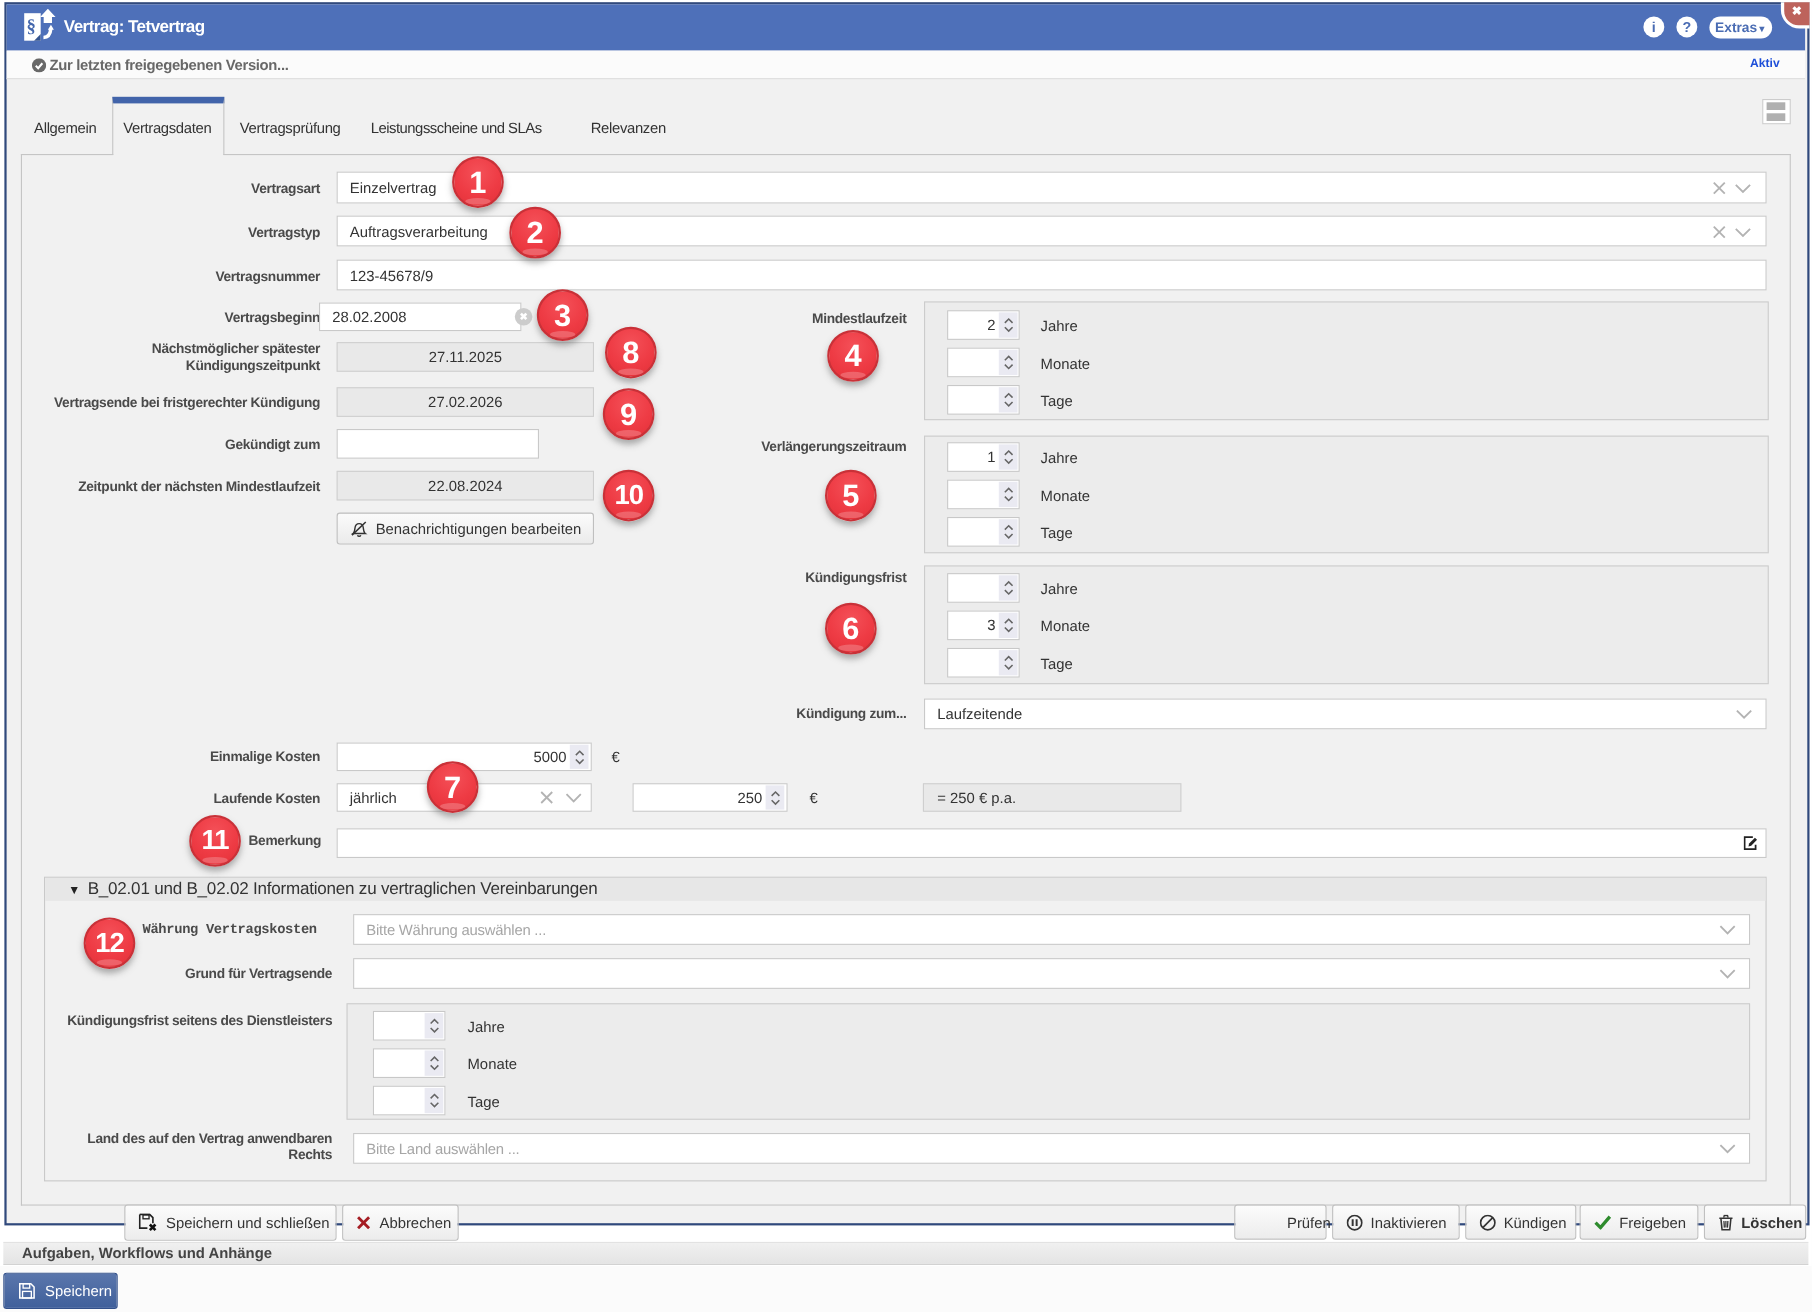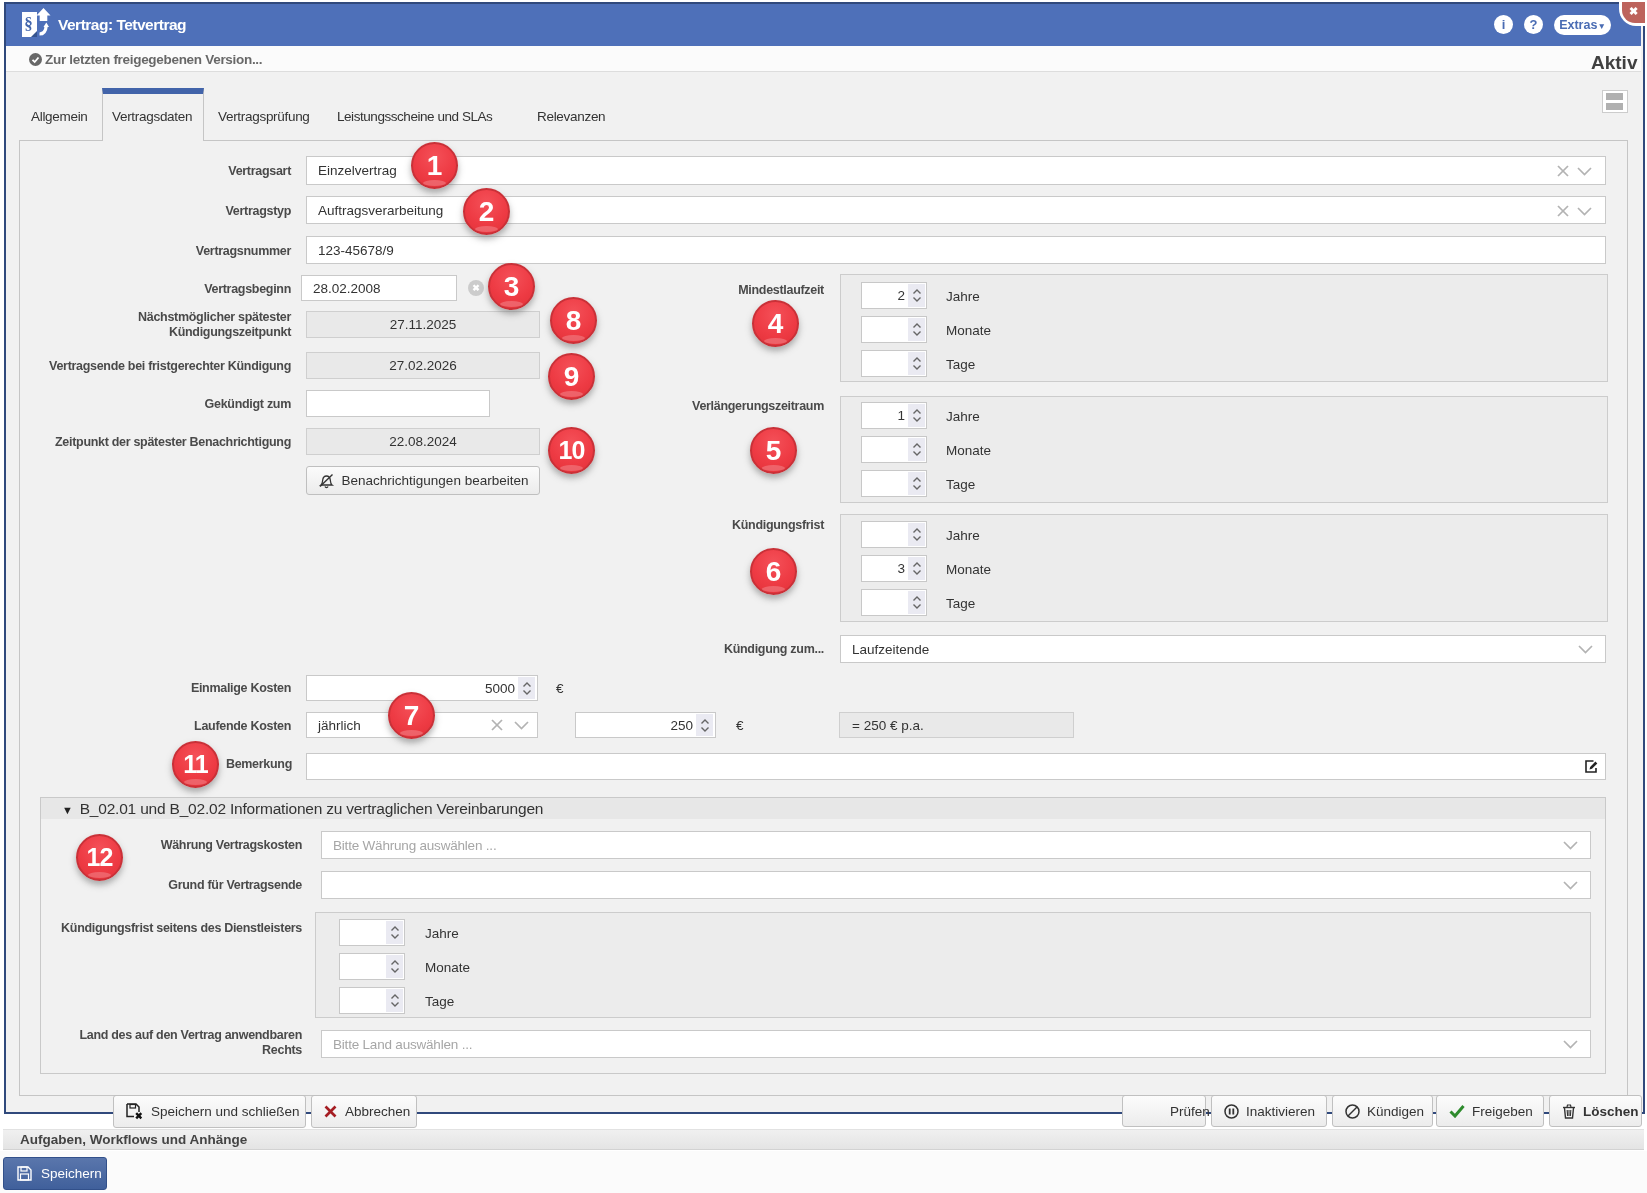--- a/index.html
+++ b/index.html
@@ -2,21 +2,21 @@
 <html><head><meta charset="utf-8">
 <style>
 * { margin:0; padding:0; box-sizing:border-box; }
 html,body { width:1647px; height:1193px; background:#fff; font-family:"Liberation Sans",sans-serif; position:relative; overflow:hidden; }
 .abs { position:absolute; }
 #dlgborder { left:4px; top:2px; width:1641px; height:1112px; border:2px solid #30497c; background:#f1f1f1; }
 #hdr { left:6px; top:4px; width:1635px; height:42px; background:#4e70b9; }
 #vbar { left:6px; top:46px; width:1635px; height:26px; background:#fbfbfb; border-bottom:1px solid #ddd; }
 #title { left:58px; top:16px; color:#fff; font-size:15.5px; font-weight:bold; letter-spacing:-.5px; }
 #vtext { left:45px; top:52px; color:#686868; font-size:13.5px; font-weight:bold; letter-spacing:-.3px; }
-#aktiv { left:1591px; top:52px; color:#404040; font-size:19px; font-weight:bold; }
+#aktiv { left:1591px; top:52px; color:#1d4ed8; font-size:11px; font-weight:bold; }
 .circ { width:19px; height:19px; border-radius:50%; background:#fff; color:#4a6cb3; font-weight:bold; font-size:13px; text-align:center; line-height:19px; }
 #extras { left:1554px; top:15px; width:57px; height:20px; border-radius:10px; background:#fff; color:#4a6cb3; font-weight:bold; font-size:12.5px; text-align:center; line-height:20px; }
 #closew { left:1619px; top:2px; width:26px; height:24px; background:#fff; border-radius:0 0 0 17px; }
 #closer { left:1622px; top:2px; width:23px; height:21px; background:#bd635c; border-radius:0 0 0 13px; color:#fff; font-size:11px; font-weight:bold; text-align:center; line-height:19px; }
 .tabtxt { top:109px; font-size:13.5px; color:#333; letter-spacing:-.3px; }
 #activetab { left:102px; top:88px; width:102px; height:53px; background:#f1f1f1; border-left:1px solid #c5c5c5; border-right:1px solid #c5c5c5; border-top:6px solid #4264aa; }
 #paneltop1 { left:19px; top:140px; width:84px; height:1px; background:#c5c5c5; }
 #paneltop2 { left:203px; top:140px; width:1425px; height:1px; background:#c5c5c5; }
 #panel { left:19px; top:140px; width:1609px; height:956px; border:1px solid #c5c5c5; border-top:none; }
 #layico { left:1602px; top:90px; width:26px; height:23px; background:#fff; border:1px solid #ccc; }
@@ -82,28 +82,28 @@
 <div class="abs lbar" style="top:93px;"></div>
 <div class="abs lbar" style="top:103px;"></div>
 
 <div class="abs lbl" style="left:91px;top:164px;width:200px;">Vertragsart</div>
 <div class="abs inp" style="left:306px;top:156px;width:1300px;height:29px;">Einzelvertrag</div>
 <div class="abs lbl" style="left:91px;top:204px;width:200px;">Vertragstyp</div>
 <div class="abs inp" style="left:306px;top:196px;width:1300px;height:28px;">Auftragsverarbeitung</div>
 <div class="abs lbl" style="left:91px;top:244px;width:200px;">Vertragsnummer</div>
 <div class="abs inp" style="left:306px;top:236px;width:1300px;height:28px;">123-45678/9</div>
 <div class="abs lbl" style="left:91px;top:282px;width:200px;">Vertragsbeginn</div>
-<div class="abs inp" style="left:301px;top:275px;width:156px;height:26px;">28.02.2008</div>
+<div class="abs inp" style="left:290px;top:275px;width:184px;height:26px;">28.02.2008</div>
 <div class="abs lbl" style="left:41px;top:310px;width:250px;">Nächstmöglicher spätester Kündigungszeitpunkt</div>
 <div class="abs ro" style="left:306px;top:311px;width:234px;height:27px;">27.11.2025</div>
 <div class="abs lbl" style="left:0px;top:359px;width:291px;">Vertragsende bei fristgerechter Kündigung</div>
 <div class="abs ro" style="left:306px;top:352px;width:234px;height:27px;">27.02.2026</div>
 <div class="abs lbl" style="left:91px;top:397px;width:200px;">Gekündigt zum</div>
 <div class="abs inp" style="left:306px;top:390px;width:184px;height:27px;"></div>
-<div class="abs lbl" style="left:0px;top:435px;width:291px;">Zeitpunkt der spätester Benachrichtigung</div>
+<div class="abs lbl" style="left:0px;top:435px;width:291px;">Zeitpunkt der nächsten Mindestlaufzeit</div>
 <div class="abs ro" style="left:306px;top:428px;width:234px;height:27px;">22.08.2024</div>
 <div class="abs btn" style="left:306px;top:466px;width:234px;height:29px;justify-content:center;">
   <svg width="17" height="16" viewBox="0 0 17 16" style="margin-right:7px;">
     <path d="M3 12 C4.5 11 4.5 8.5 4.7 7 C5 4.5 6.5 3 8.5 3 C10.5 3 12 4.5 12.3 7 C12.5 8.5 12.5 11 14 12 Z" stroke="#333" stroke-width="1.3" fill="none"></path>
     <path d="M7 13.5 a1.6 1.6 0 0 0 3 0" stroke="#333" stroke-width="1.3" fill="none"></path>
     <line x1="2" y1="13.5" x2="14.5" y2="1.5" stroke="#333" stroke-width="1.4"></line>
   </svg>
   Benachrichtigungen bearbeiten</div>
 
 <svg class="abs" style="left:1557px;top:165px" width="12" height="12" viewBox="0 0 12 12">
@@ -255,21 +255,21 @@
 <div class="abs ro" style="left:839px;top:712px;width:235px;height:26px;justify-content:flex-start;padding:0 12px;">= 250 € p.a.</div>
 <div class="abs lbl" style="left:92px;top:757px;width:200px;">Bemerkung</div>
 <div class="abs inp" style="left:306px;top:753px;width:1300px;height:27px;"></div>
 <svg class="abs" style="left:1585px;top:760px" width="14" height="13" viewBox="0 0 14 13">
     <path d="M8.5 1 L1 1 L1 12 L11 12 L11 8" stroke="#222" stroke-width="1.6" fill="none"></path>
     <path d="M4.5 9.5 L5.1 6.9 L10.4 1.6 L12.3 3.5 L7 8.8 Z" fill="#222"></path>
   </svg>
 
 <div class="abs" id="fs"></div>
 <div class="abs" id="fshdr"><span style="margin-left:21px;font-size:11px;color:#222;">▼</span><span style="margin-left:7px;">B_02.01 und B_02.02 Informationen zu vertraglichen Vereinbarungen</span></div>
-<div class="abs lbl" style="left:102px;top:838px;width:200px;">Währung Vertragskosten</div>
+<div class="abs lbl" style="left:88px;top:838px;width:200px;font-family:Liberation Mono, monospace;">Währung Vertragskosten</div>
 <div class="abs inp" style="left:321px;top:831px;width:1270px;height:28px;">
     <span class="ph">Bitte Währung auswählen ...</span>
   </div>
 <svg class="abs" style="left:1563px;top:841px" width="15" height="9" viewBox="0 0 15 9">
     <polyline points="1,1 7.5,7.5 14,1" stroke="#b3b3b3" stroke-width="1.7" fill="none"></polyline>
   </svg>
 <div class="abs lbl" style="left:102px;top:878px;width:200px;">Grund für Vertragsende</div>
 <div class="abs inp" style="left:321px;top:871px;width:1270px;height:28px;"></div>
 <svg class="abs" style="left:1563px;top:881px" width="15" height="9" viewBox="0 0 15 9">
     <polyline points="1,1 7.5,7.5 14,1" stroke="#b3b3b3" stroke-width="1.7" fill="none"></polyline>

